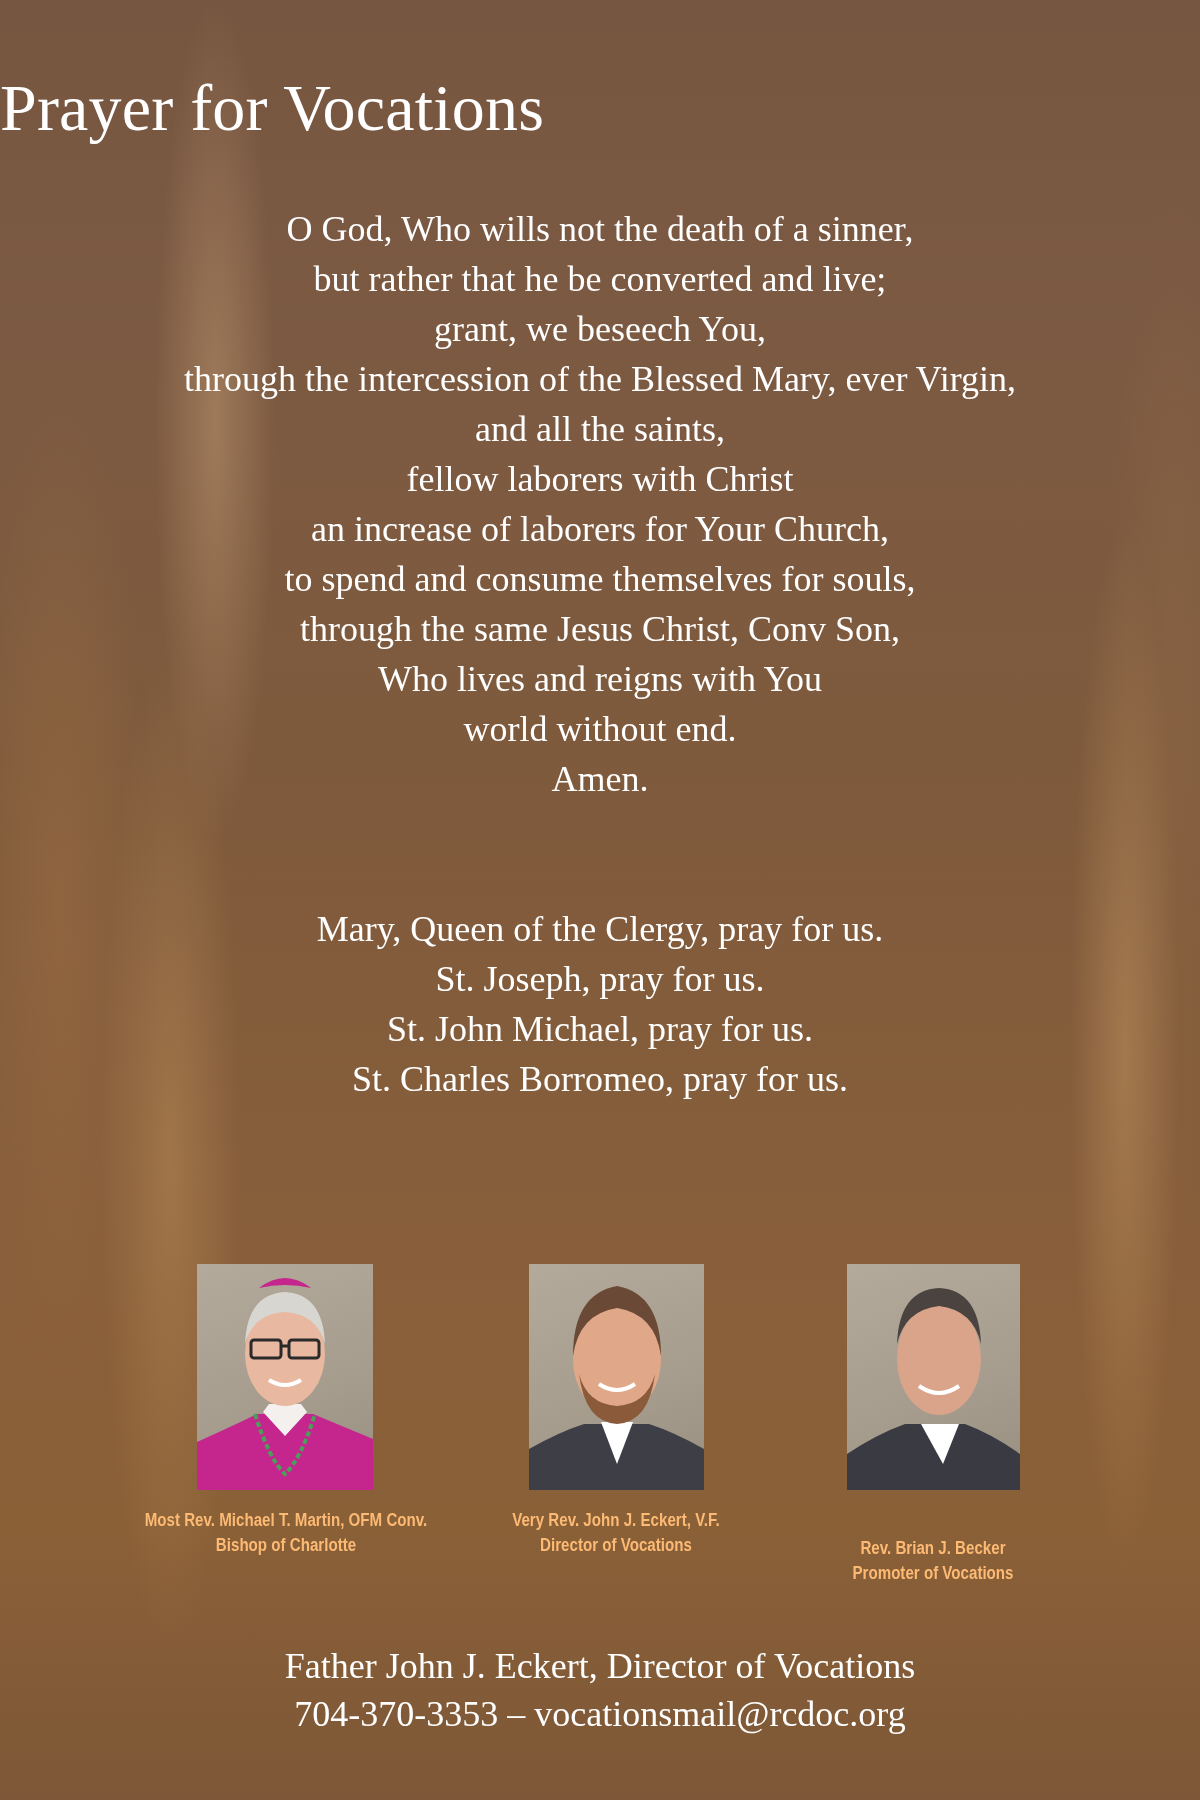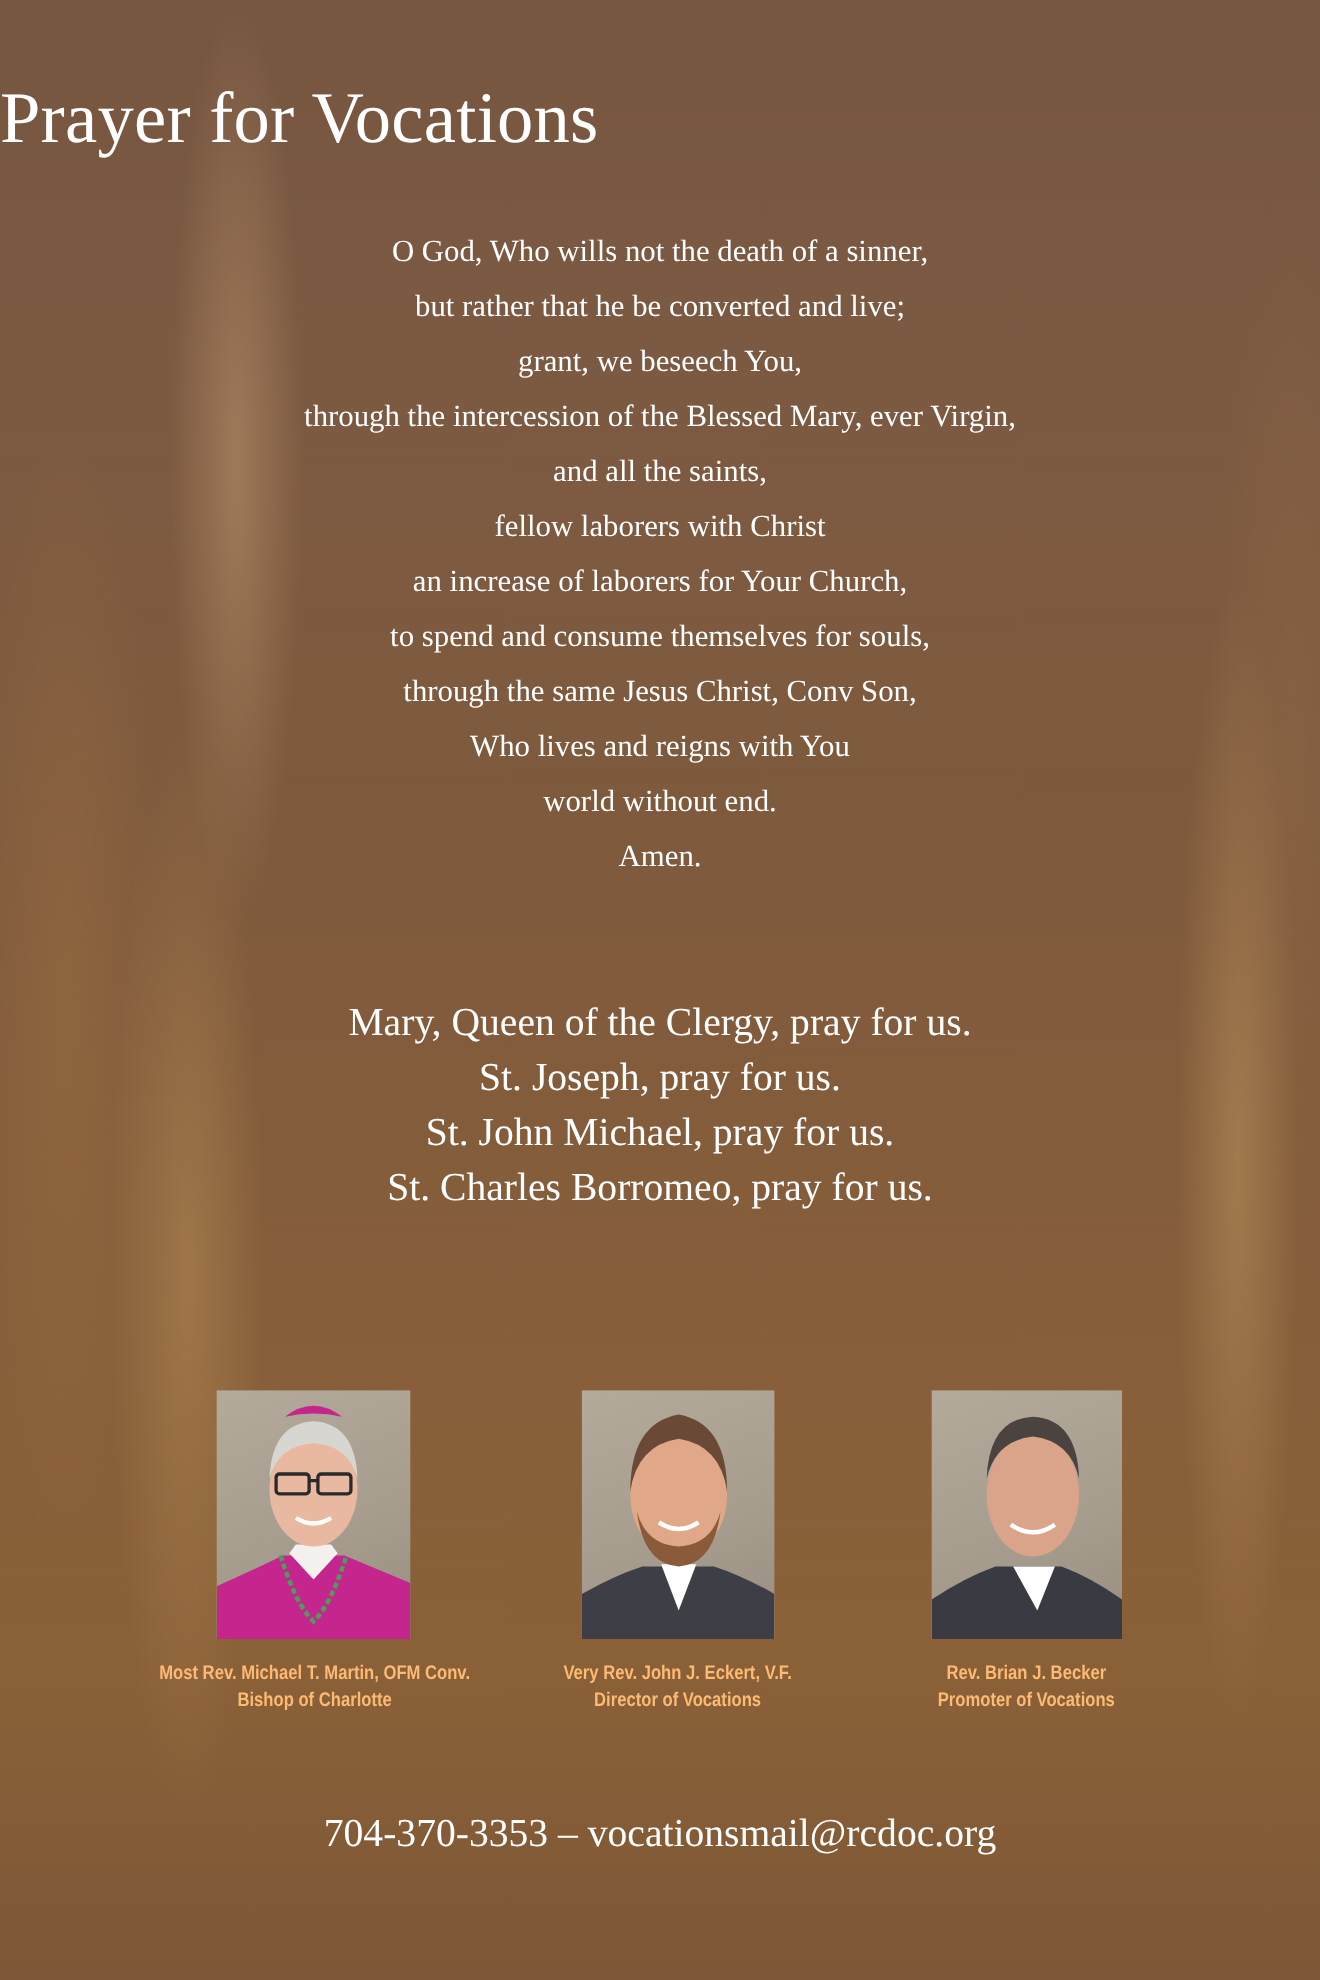--- a/index.html
+++ b/index.html
@@ -19,21 +19,21 @@
   }
   .content { position: absolute; inset: 0; color: #ffffff; }
   .serif { font-family: "Liberation Serif", "DejaVu Serif", serif; }
   .title {
     position: absolute; left: 0; right: 0; top: 70px; text-align: left;
     font-size: 66px; line-height: 76px; font-weight: normal;
     margin: 0; letter-spacing: 0.2px;
   }
   .prayer {
     position: absolute; left: 0; right: 0; top: 204px; text-align: center;
-    font-size: 28px; line-height: 50px;
+    font-size: 36px; line-height: 50px;
   }
   .prayer .line { display: block; height: 50px; }
   .invocations {
     position: absolute; left: 0; right: 0; top: 904px; text-align: center;
     font-size: 36px; line-height: 50px;
   }
   .invocations .line { display: block; height: 50px; }
   .photo {
     position: absolute; top: 1264px; height: 226px;
     background: linear-gradient(160deg, #b3aa9b 0%, #a59c8d 60%, #978e80 100%);
@@ -119,22 +119,23 @@
 
   <div class="photo" style="left:847px; width:173px;">
     <svg viewBox="0 0 173 226" preserveAspectRatio="none">
       <path d="M0 190 Q30 170 58 160 L118 160 Q145 170 173 190 L173 226 L0 226 Z" fill="#3a3b42"></path>
       <path d="M74 160 L96 200 L112 160 Z" fill="#ffffff"></path>
       <ellipse cx="92" cy="95" rx="42" ry="56" fill="#d9a48a"></ellipse>
       <path d="M50 80 Q52 26 92 24 Q132 26 134 80 Q126 46 92 42 Q58 46 50 80 Z" fill="#4a4340"></path>
       <path d="M72 122 Q92 136 112 122" fill="none" stroke="#ffffff" stroke-width="4"></path>
     </svg>
   </div>
-  <div class="caption" style="left:793px; width:280px;">
+  <div class="caption" style="left:793px; width:280px;margin-top:28px;">
     <span>Rev. Brian J. Becker</span>
     <span>Promoter of Vocations</span>
   </div>
 
   <div class="footer serif">
+    <span class="line">Father John J. Eckert, Director of Vocations</span>
     <span class="line">704-370-3353 – vocationsmail@rcdoc.org</span>
   </div>
 
 </div>
 
 </body></html>

